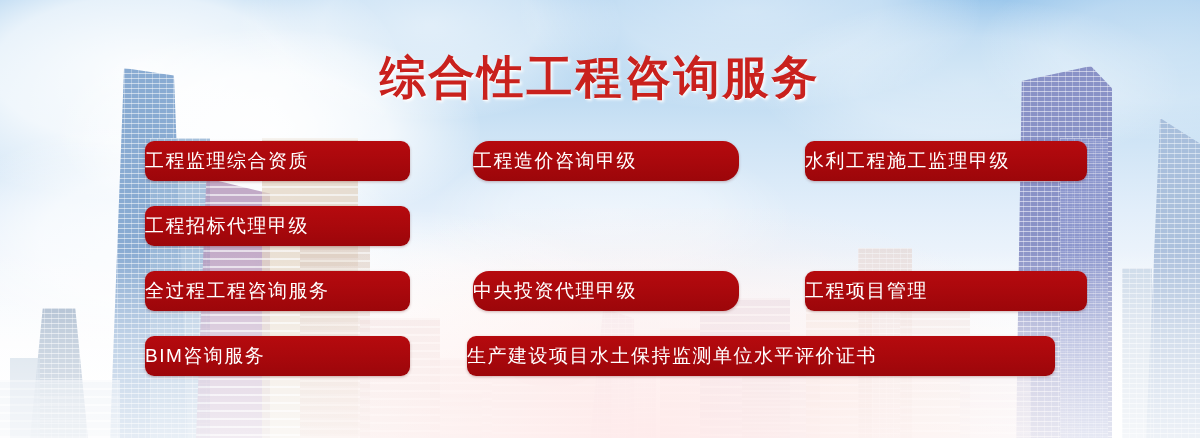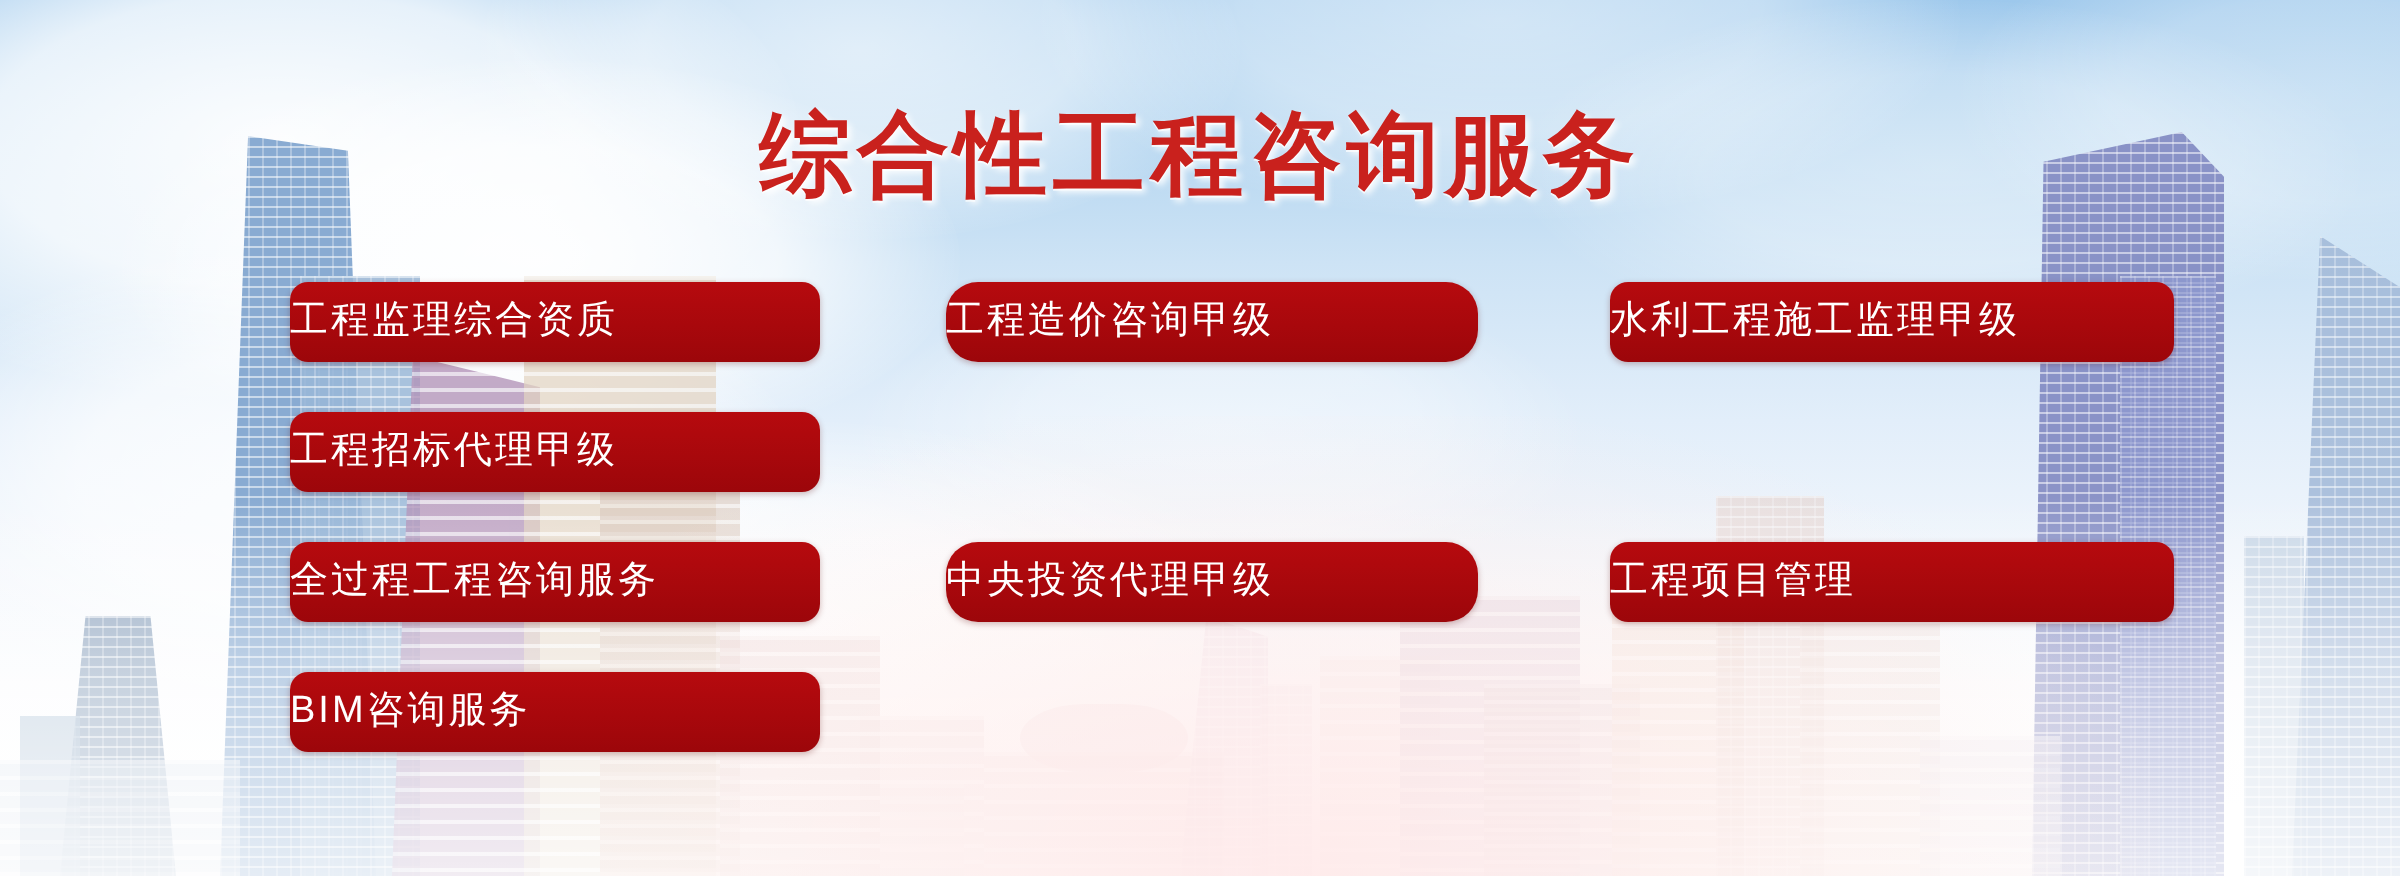--- a/index.html
+++ b/index.html
@@ -226,17 +226,18 @@
     </div>
 
     <div class="badge-row">
       <div class="badge col1">全过程工程咨询服务</div>
       <div class="badge col2">中央投资代理甲级</div>
       <div class="badge col3">工程项目管理</div>
     </div>
 
     <div class="badge-row">
       <div class="badge col1">BIM咨询服务</div>
+      <div class="badge wide">生产建设项目水土保持监测单位水平评价证书</div>
     </div>
 
   </div>
 
 </div>
 
 </body></html>

